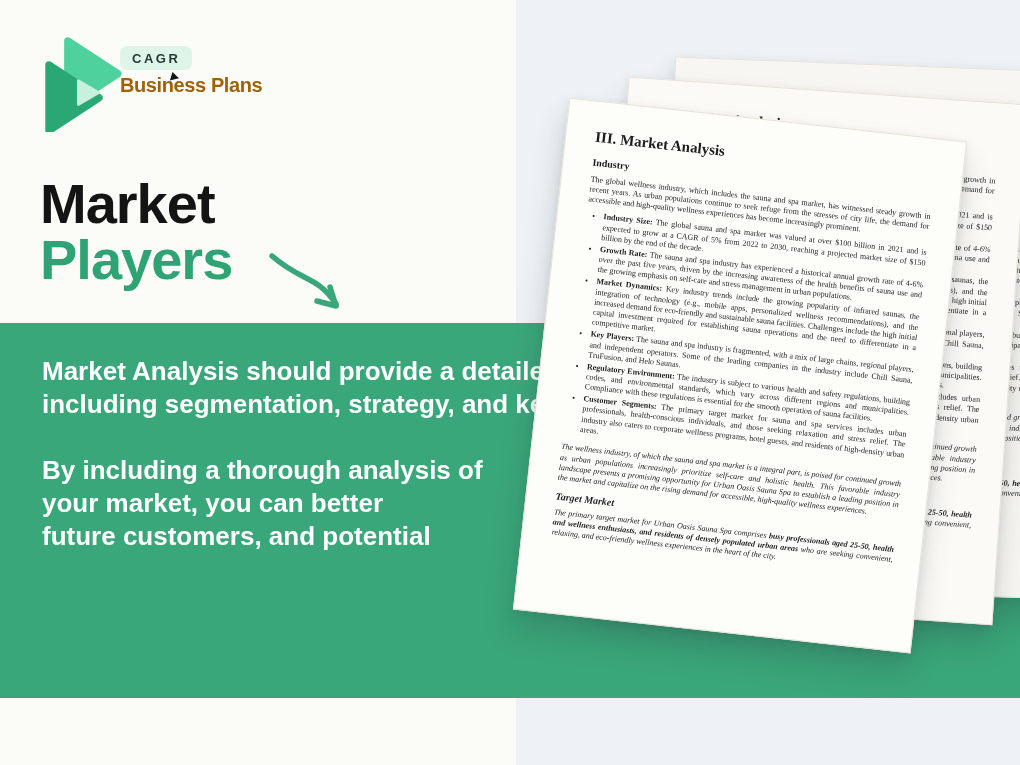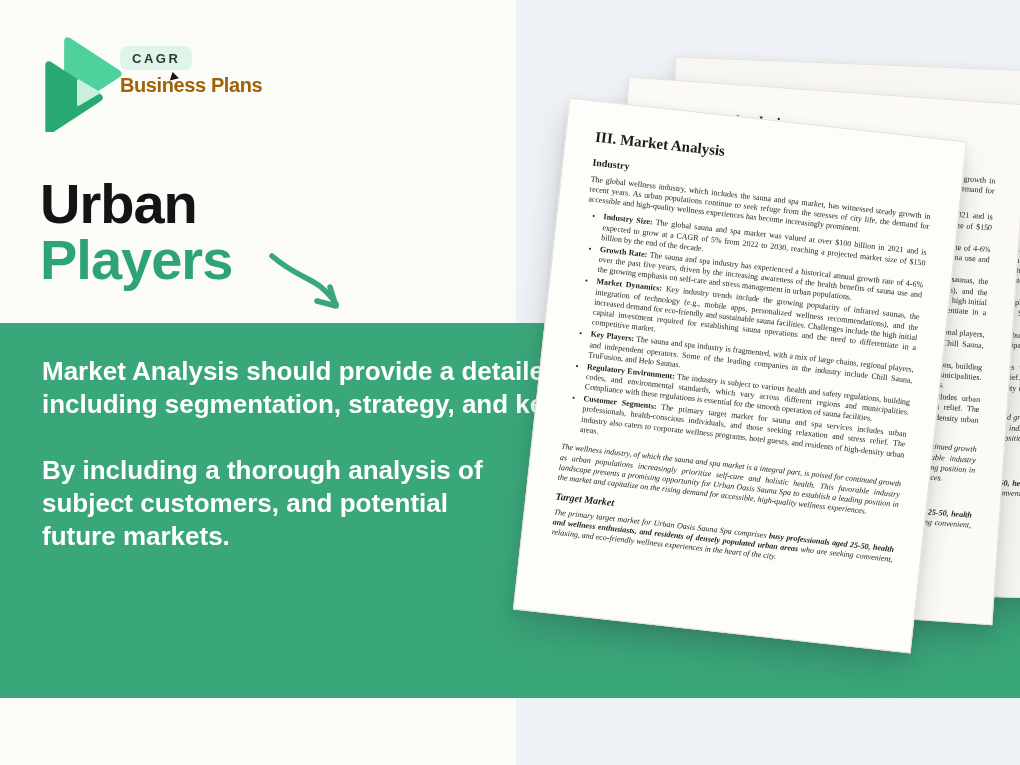--- a/index.html
+++ b/index.html
@@ -87,41 +87,41 @@
   <div class="brand-text">
     <span class="badge">CAGR</span>
     <div class="brand-name">
       <span>Business Plans</span>
       <span class="i-accent"></span>
     </div>
   </div>
 </div>
 
 <div class="hero">
-  <div class="hero-line">Urban</div>
+  <div class="hero-line">Market</div>
   <div class="hero-line green">Players</div>
 </div>
 
 <div class="arrow-wrap">
   <svg viewBox="0 0 86 70" width="86" height="70">
     <path d="M6 6 C 36 32, 52 26, 70 54" fill="none" stroke="#3aa77a" stroke-width="5.5" stroke-linecap="round"></path>
     <path d="M70 56 L64 37 M70 56 L51 51" fill="none" stroke="#3aa77a" stroke-width="5.5" stroke-linecap="round"></path>
   </svg>
 </div>
 
 <div class="green-panel">
   <div class="panel-text">
     <div class="panel-para">
       <span class="panel-line">Market Analysis should provide a detailed</span>
       <span class="panel-line">including segmentation, strategy, and key</span>
     </div>
     <div class="panel-para">
       <span class="panel-line">By including a thorough analysis of</span>
-      <span class="panel-line">subject customers, and potential</span>
-      <span class="panel-line">future markets.</span>
+      <span class="panel-line">your market, you can better</span>
+      <span class="panel-line">future customers, and potential</span>
     </div>
   </div>
 </div>
 
 <div class="page page-3">
     <div class="doc-copy">
       <div class="doc">
     <div class="doc-title">III. Market Analysis</div>
     <div class="doc-h">Industry</div>
     <p>The global wellness industry, which includes the sauna and spa market, has witnessed steady growth in recent years. As urban populations continue to seek refuge from the stresses of city life, the demand for accessible and high-quality wellness experiences has become increasingly prominent.</p>

